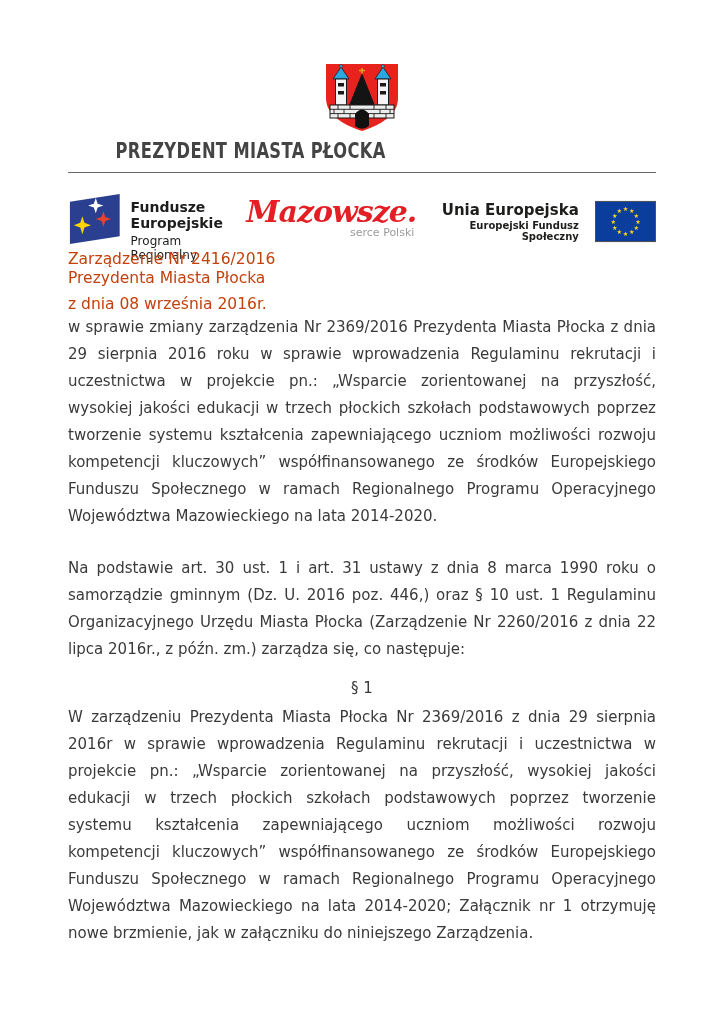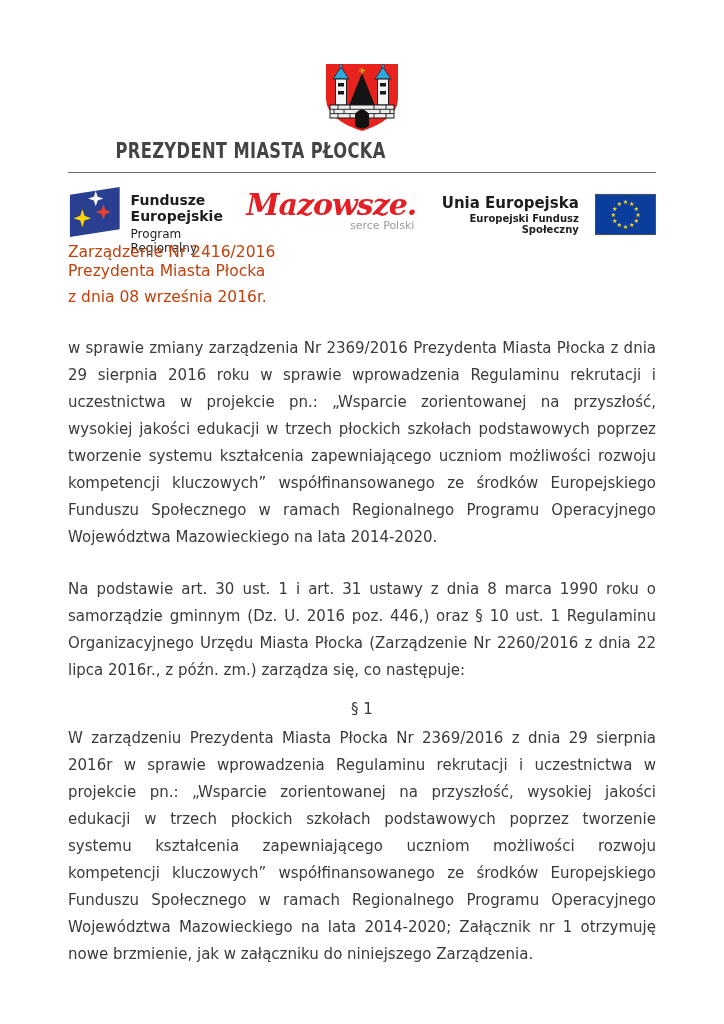--- a/index.html
+++ b/index.html
@@ -14,21 +14,21 @@
   
   .coat { display:block; margin:62px auto 4px; width:80px; height:72px; }
   .inst-name {
     text-align:left; font-weight:bold; font-size:22px; color:#444444;
     white-space:nowrap;
   }
   .inst-name .squeeze { display:inline-block; transform:scaleX(0.74); transform-origin:center; letter-spacing:0.5px; }
   .divider { border:none; border-top:1.5px solid #666a6e; margin-top:9px; }
 
   
-  .logos { display:flex; justify-content:flex-end; align-items:flex-start; margin-top:12px; height:62px; }
+  .logos { display:flex; justify-content:flex-end; align-items:flex-start; margin-top:19px; height:62px; }
   .fe-logo { display:flex; gap:9px; align-items:flex-start; }
   .fe-flag { width:56px; height:54px; }
   .fe-text { padding-top:7px; }
   .fe-line { font-weight:bold; font-size:14px; line-height:16px; color:#1d1d1b; }
   .fe-sub { font-size:12px; color:#1d1d1b; margin-top:3px; }
   .mz { text-align:right; padding-top:4px; }
   .mz-name {
     font-family:"DejaVu Serif", serif; font-style:italic; font-weight:bold;
     font-size:30px; line-height:32px; letter-spacing:-1px;
     color:var(--mazowsze-red, #e31e24);
@@ -38,21 +38,21 @@
   .eu-text { text-align:right; padding-top:2px; }
   .eu-title { font-weight:bold; font-size:15px; line-height:17px; color:#1d1d1b; }
   .eu-sub { font-size:10px; color:#1d1d1b; margin-top:1px;font-weight:bold; }
   .eu-flag { width:64px; height:43px; }
 
   
   .title-block { text-align:left; margin-top:-4px; font-size:15.5px; line-height:19px; color:#c2410c; }
   .title-l3 { margin-top:7px; }
 
   
-  .doc-body { margin-top:28px; font-size:15px; line-height:27px; text-align:justify; color:#3a3a3a; }
+  .doc-body { font-size:15px; line-height:27px; text-align:justify; color:#3a3a3a; }
   .doc-body p { margin:0; }
   .para-2 { margin-top:25px !important; }
   .section-mark { text-align:center; margin-top:12px !important; }
   .para-3 { margin-top:2px !important; }
 
   svg text { font-family:"DejaVu Sans", sans-serif; }
 </style>
 </head>
 <body>
 

